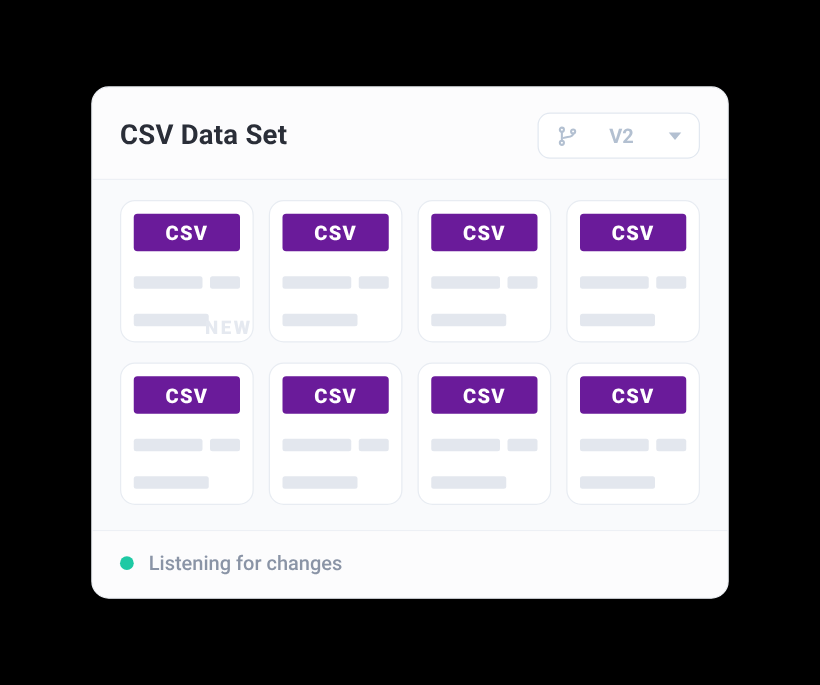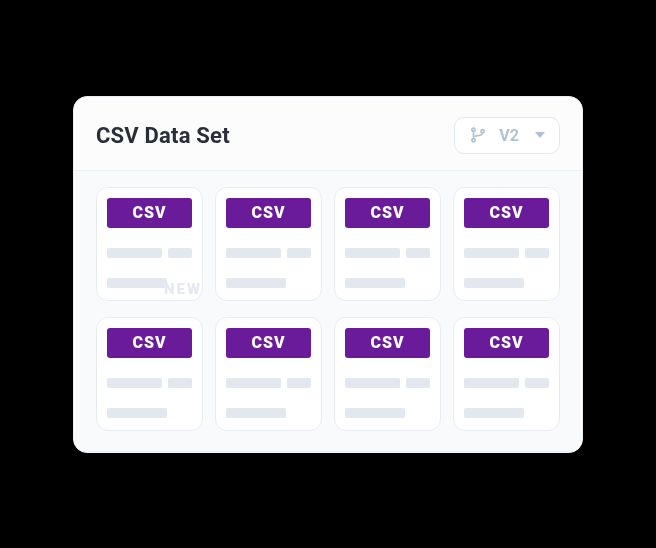--- a/index.html
+++ b/index.html
@@ -28,21 +28,21 @@
   }
   .panel-title {
     font-size: 22px;
     font-weight: 700;
     color: #2a2e38;
     letter-spacing: 0.2px;
   }
   .version-select {
     display: flex;
     align-items: center;
-    gap: 12px;
+    gap: 24px;
     padding: 8px 14px;
     border: 1.5px solid #e2e8f0;
     border-radius: 10px;
     color: #b3c0d1;
     font-weight: 700;
     font-size: 16px;
     cursor: pointer;
     background: #fff;
   }
   .version-select svg { display: block; }
@@ -235,13 +235,17 @@
         <div class="skeleton-row">
           <div class="skeleton-a"></div>
           <div class="skeleton-b"></div>
         </div>
         <div class="skeleton-row">
           <div class="skeleton-c"></div>
         </div>
       </div>
     </div>
   <div class="divider"></div>
+  <div class="footer">
+    <div class="status-dot" style="background:#1ec9a4"></div>
+    <div class="status-text">Listening for changes</div>
+  </div>
 </div>
 
 </body></html>

